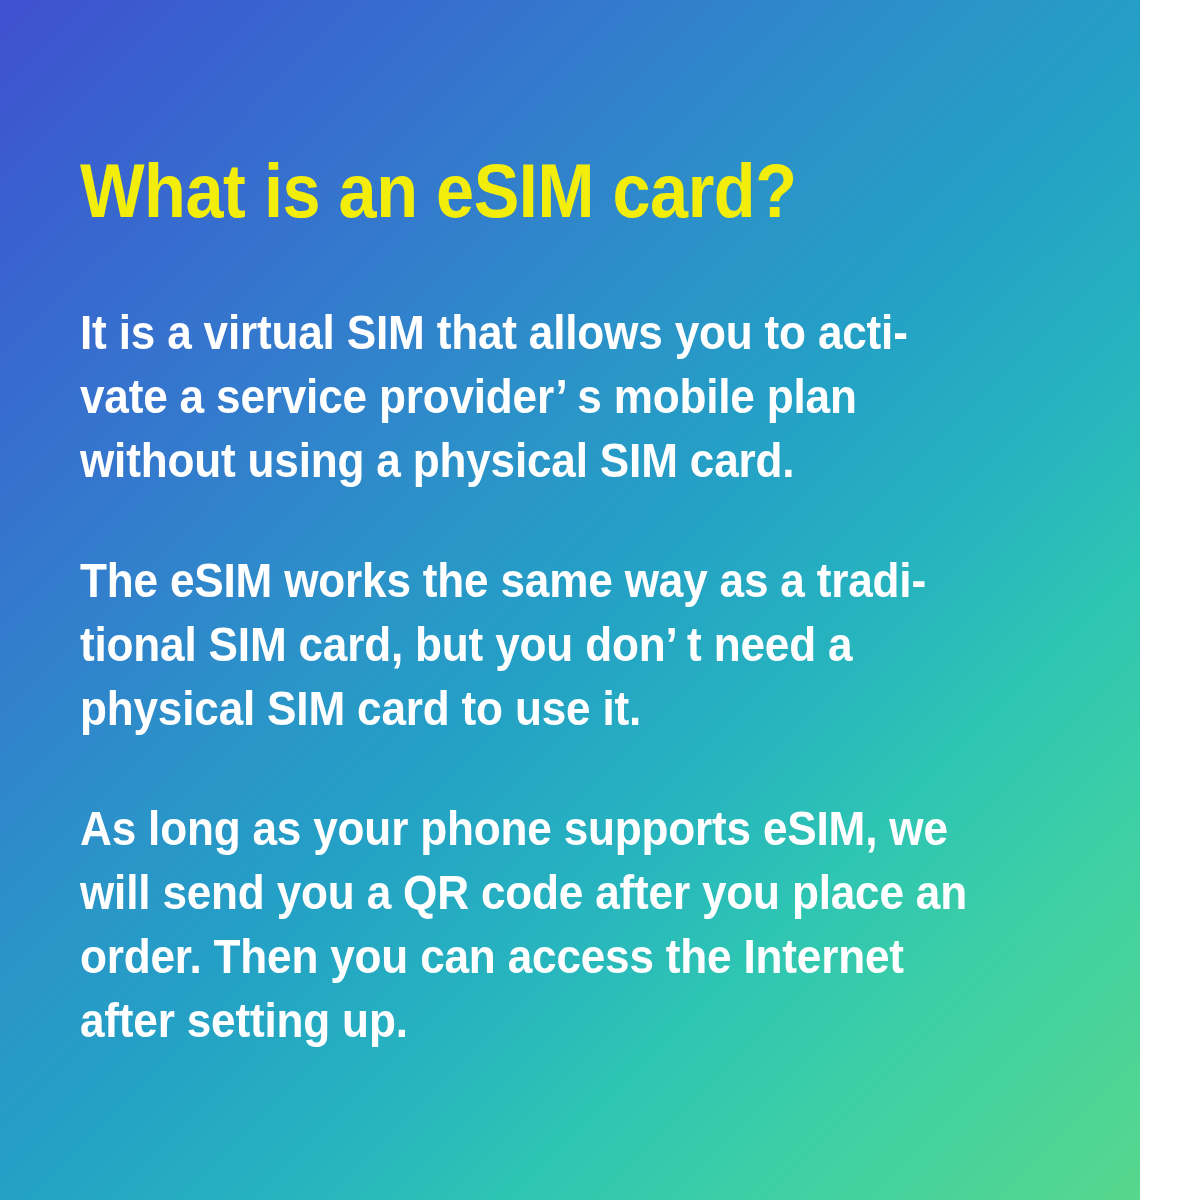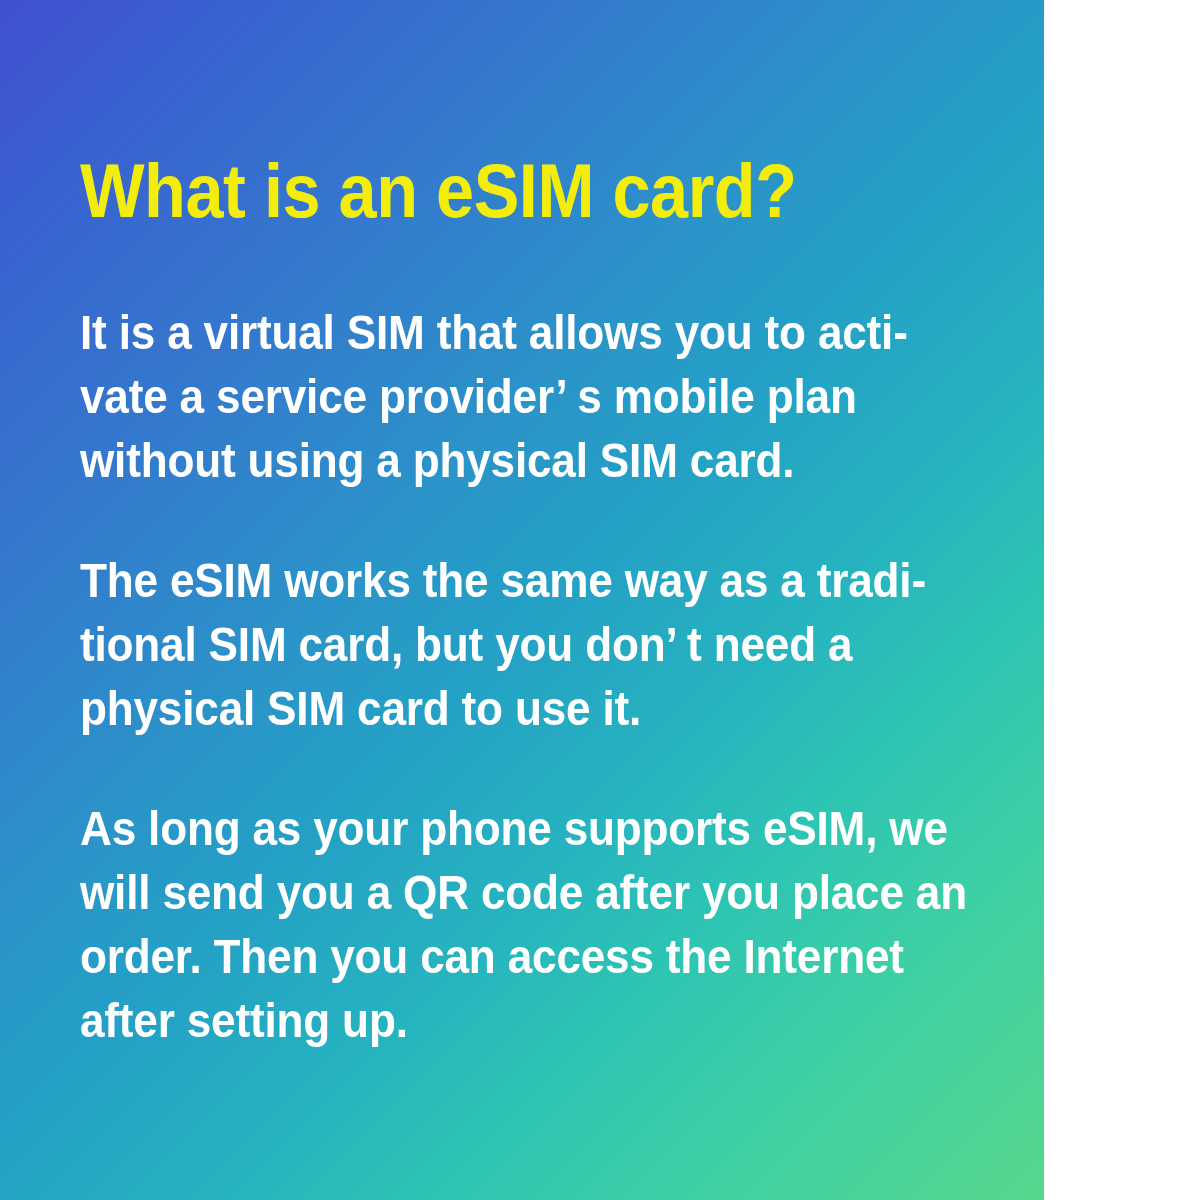--- a/index.html
+++ b/index.html
@@ -9,21 +9,21 @@
 
   body {
     width: 1200px;
     height: 1200px;
     overflow: hidden;
     font-family: "Liberation Sans", sans-serif;
   }
 
   #poster {
     position: relative;
-    width: 1044px;
+    width: 1140px;
     height: 1200px;
     box-sizing: border-box;
     
     background: linear-gradient(135deg,
         #4050cf 0%,
         #3a5fd0 9%,
         #3479cd 26%,
         #2a95c8 42%,
         #249fc6 50%,
         #26b3bf 63%,

